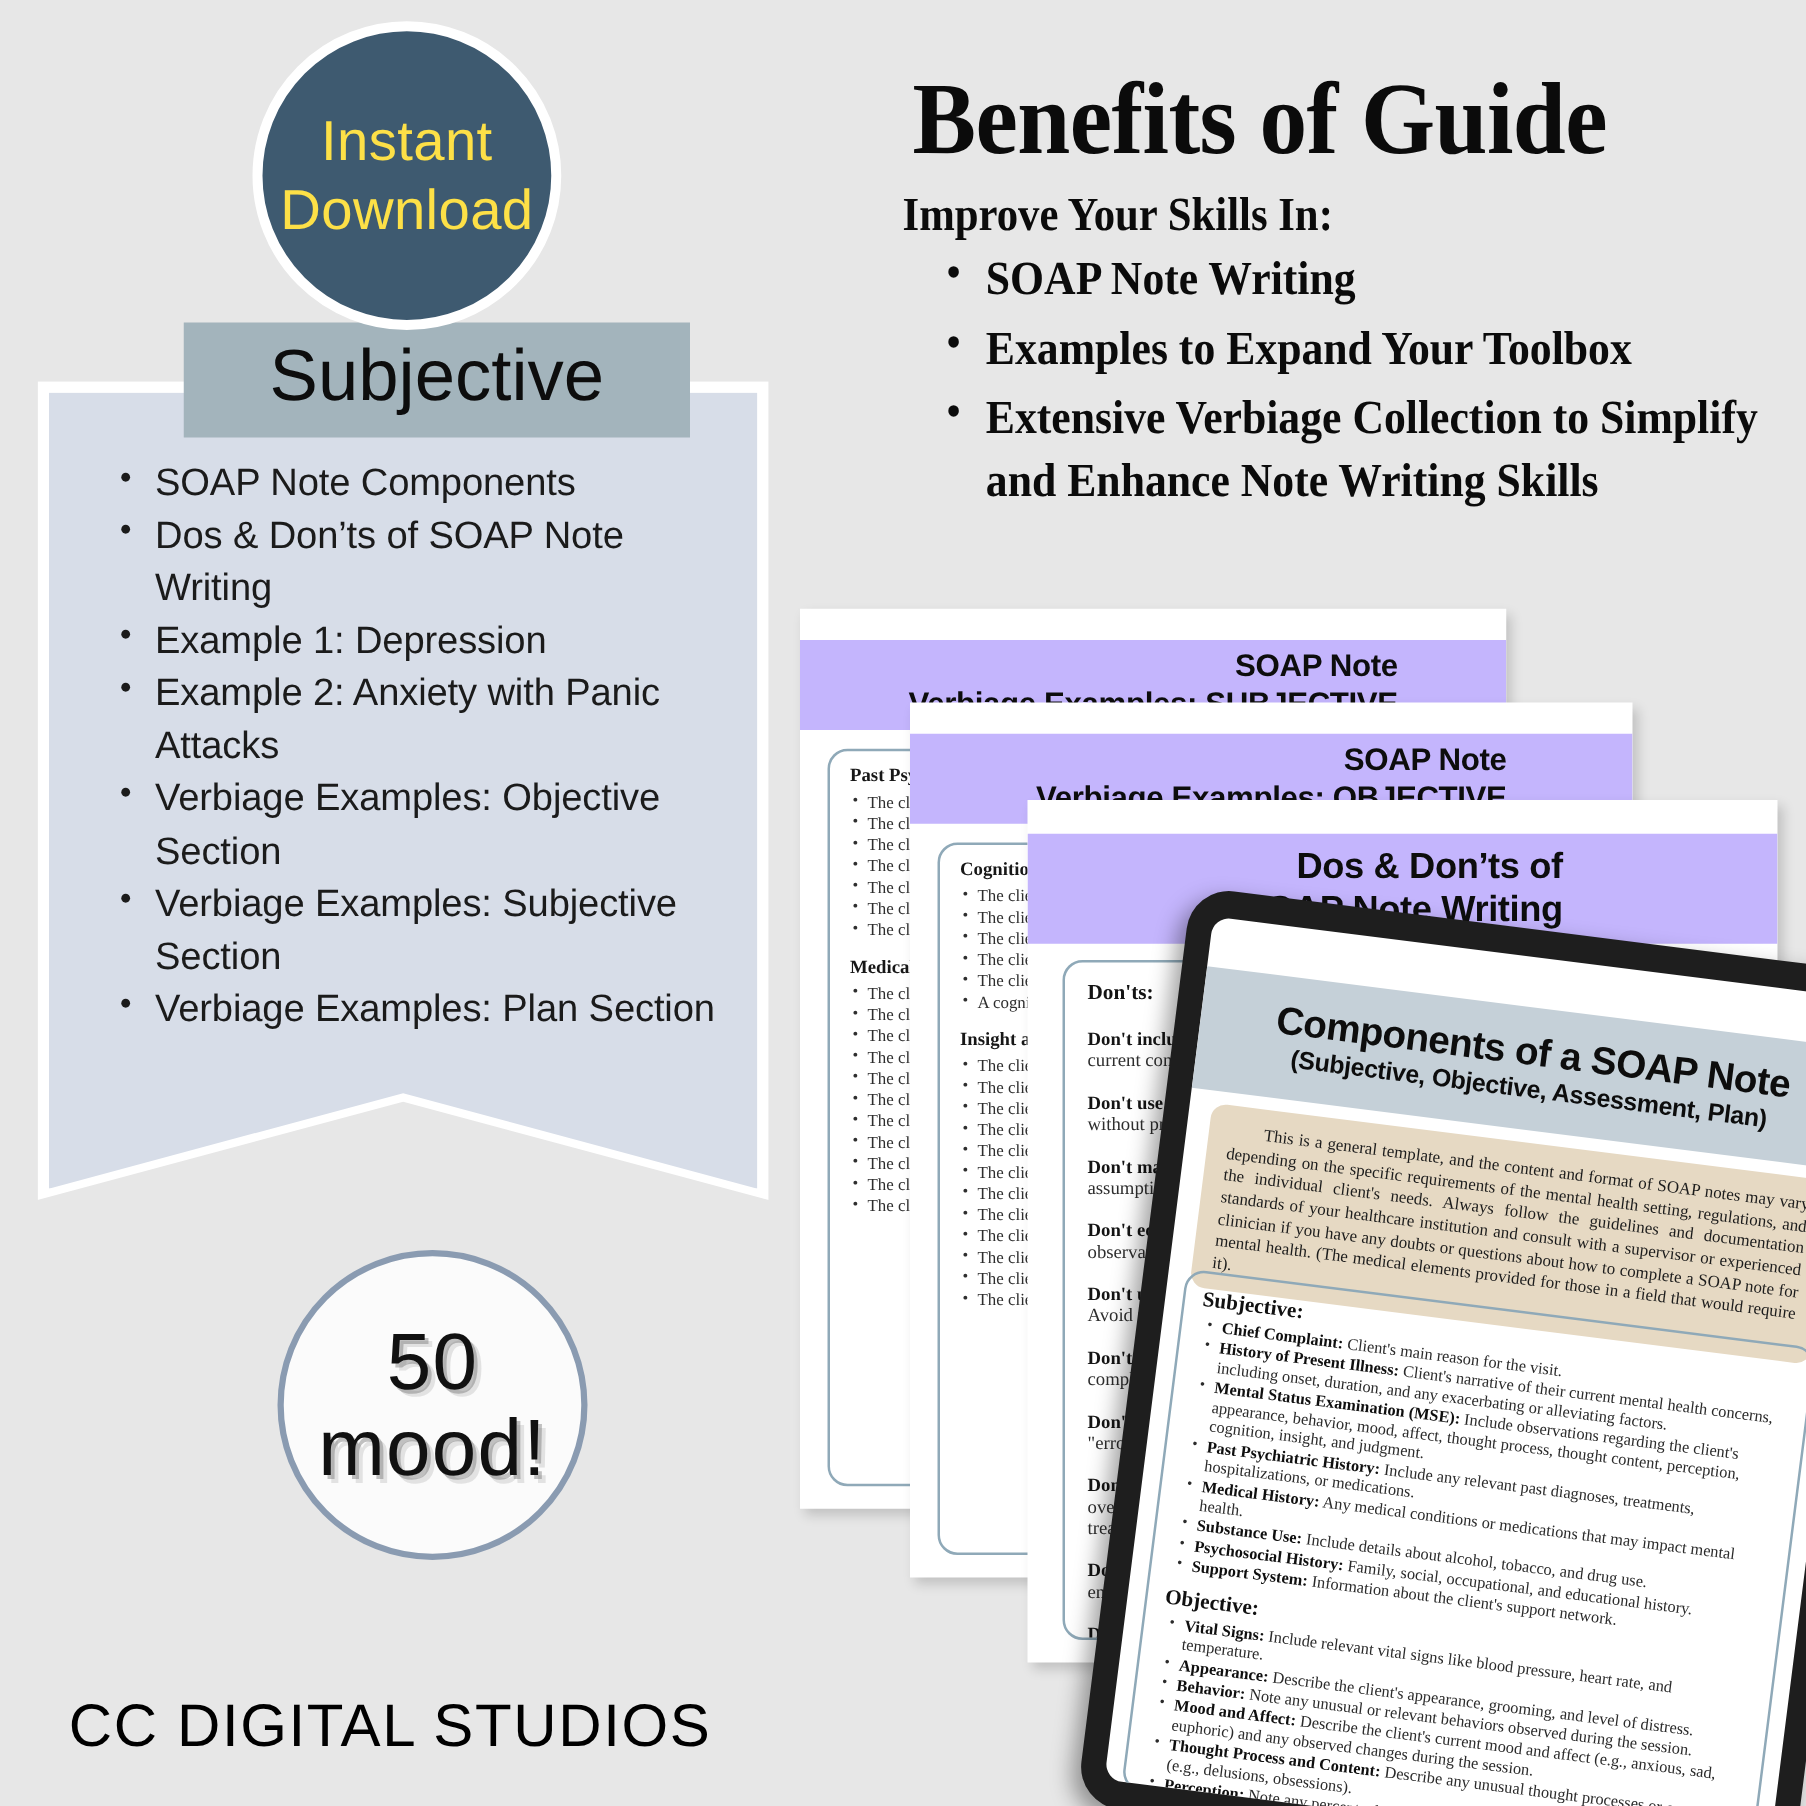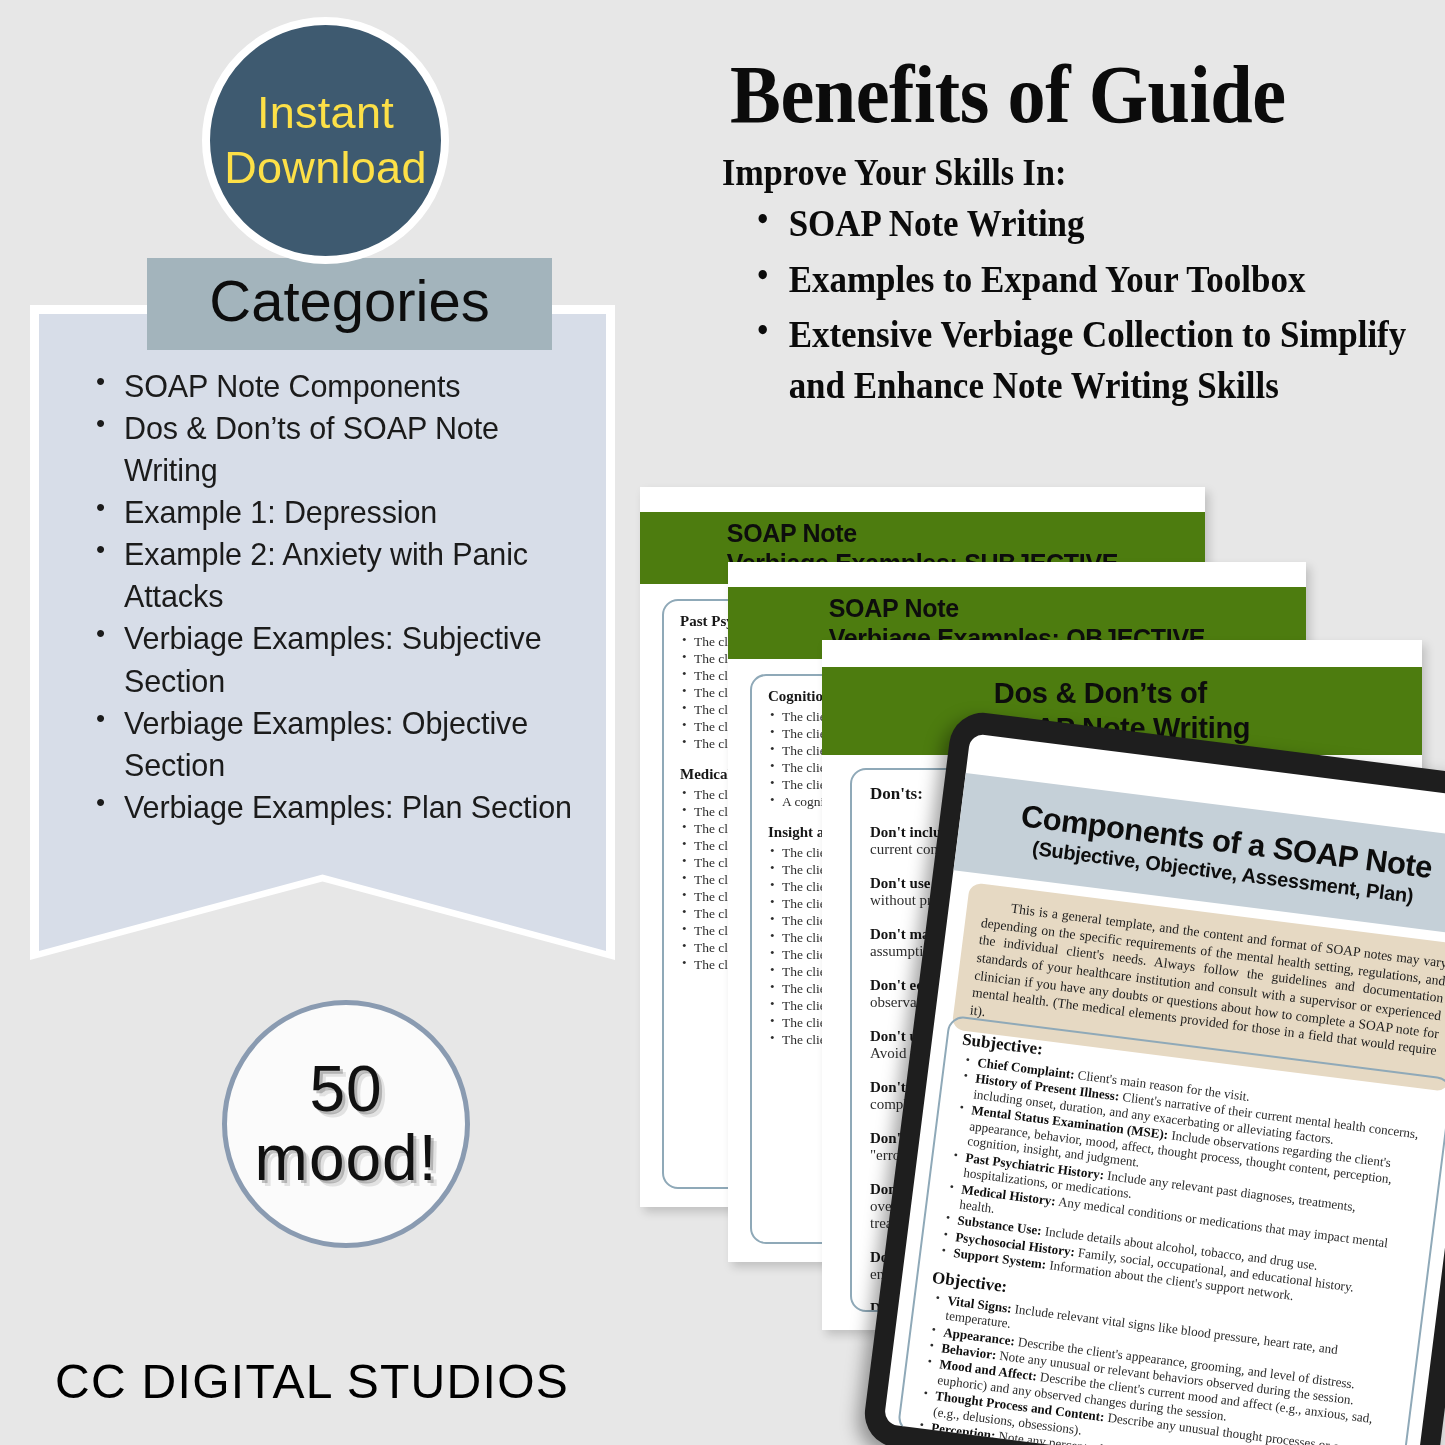--- a/index.html
+++ b/index.html
@@ -208,25 +208,25 @@
   .sheet {
     position: absolute;
     background: #ffffff;
     box-shadow: 4px 5px 9px rgba(0,0,0,0.17);
     overflow: hidden;
   }
   .sheet-band {
     position: absolute;
     left: 0;
     width: 100%;
-    background: #4d7c0f;
+    background: #c4b5fd;
     display: flex;
     align-items: center;
     justify-content: center;
-    text-align: left;
+    text-align: right;
   }
   .sheet-band-text {
     font-size: 25px;
     font-weight: bold;
     color: #0d0d0d;
     line-height: 1.22;
     letter-spacing: -0.3px;
   }
   .sheet-body {
     position: absolute;
@@ -414,28 +414,28 @@
 
 <div id="canvas">
 
   <div class="cat-card">
     <div class="cat-card-inner"></div>
     <ul class="cat-list">
       <li>SOAP Note Components</li>
       <li>Dos &amp; Don’ts of SOAP Note Writing</li>
       <li>Example 1: Depression</li>
       <li>Example 2: Anxiety with Panic Attacks</li>
+      <li>Verbiage Examples: Objective Section</li>
       <li>Verbiage Examples: Subjective Section</li>
-      <li>Verbiage Examples: Objective Section</li>
       <li>Verbiage Examples: Plan Section</li>
     </ul>
   </div>
 
   <div class="cat-banner">
-    <span class="cat-banner-text">Categories</span>
+    <span class="cat-banner-text">Subjective</span>
   </div>
 
   <div class="instant-circle">
     <span>Instant</span>
     <span>Download</span>
   </div>
 
   <div class="pages-circle">
     <span>50</span>
     <span>mood!</span>

